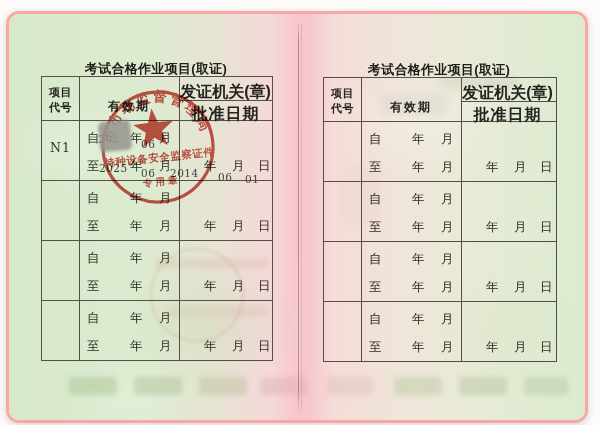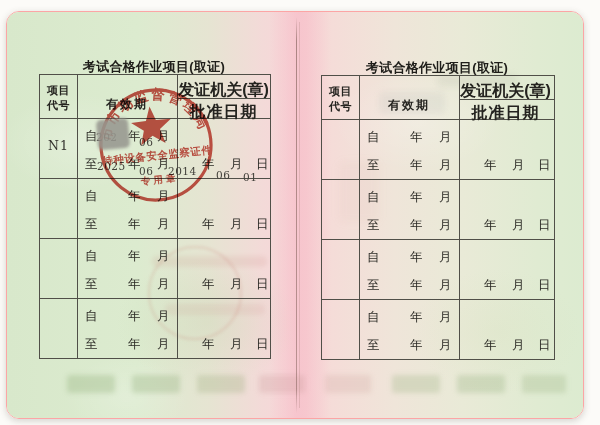--- a/index.html
+++ b/index.html
@@ -1,20 +1,20 @@
 <!DOCTYPE html>
 <html><head>
 <meta charset="utf-8">
 <style>
   html,body{margin:0;padding:0;}
   body{width:600px;height:425px;overflow:hidden;background:#fcfbf8;
        font-family:"Liberation Sans","DejaVu Sans",sans-serif;}
   .screen{position:relative;width:600px;height:425px;background:#fcfbf8;}
   .booklet{position:absolute;left:6px;top:11px;width:576px;height:406px;
-           border-radius:13px;border:1px solid #fca5a5;overflow:hidden;
+           border-radius:13px;border:3px solid #fca5a5;overflow:hidden;
            box-shadow:0 2px 7px rgba(70,70,60,.22), inset 0 0 14px rgba(255,255,255,.35);}
   .half{position:absolute;top:0;height:100%;}
   .half-left{left:0;width:290px;
     background:linear-gradient(to right,#d8e8cb 0%,#dcebcf 45%,#e6e4d2 70%,#f3dad8 88%,#f9d5d9 100%);}
   .half-right{left:290px;width:286px;
     background:linear-gradient(to right,#f9d5d9 0%,#f5dcd8 12%,#efe5d9 34%,#e9ead7 58%,#e0ebd2 84%,#dcebd0 100%);}
   .mottle{position:absolute;top:0;height:100%;pointer-events:none;}
   .mottle-left{left:0;width:290px;background:
     radial-gradient(110px 70px at 70px 130px, rgba(255,255,255,.22), transparent 70%),
     radial-gradient(130px 90px at 200px 310px, rgba(188,208,166,.25), transparent 70%),

